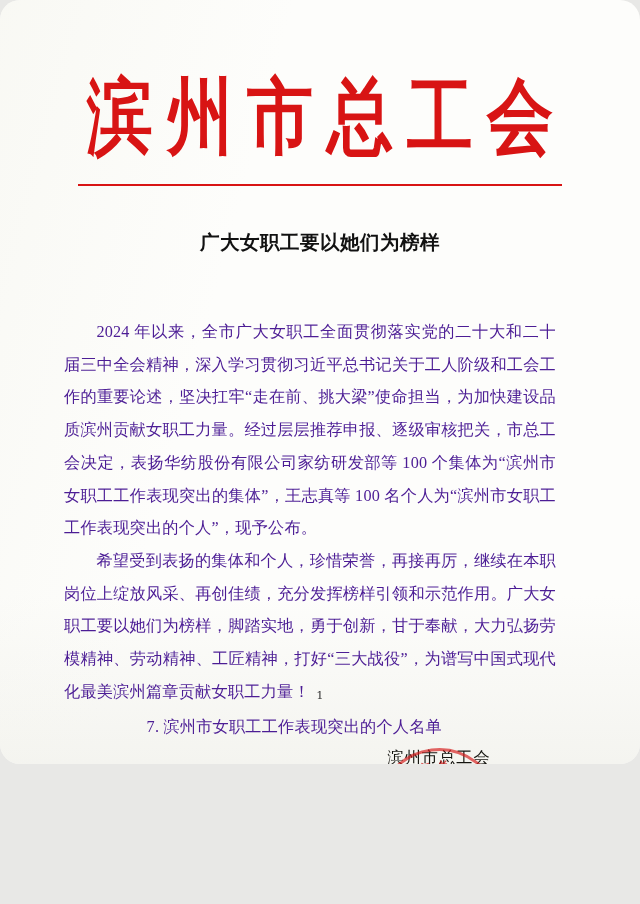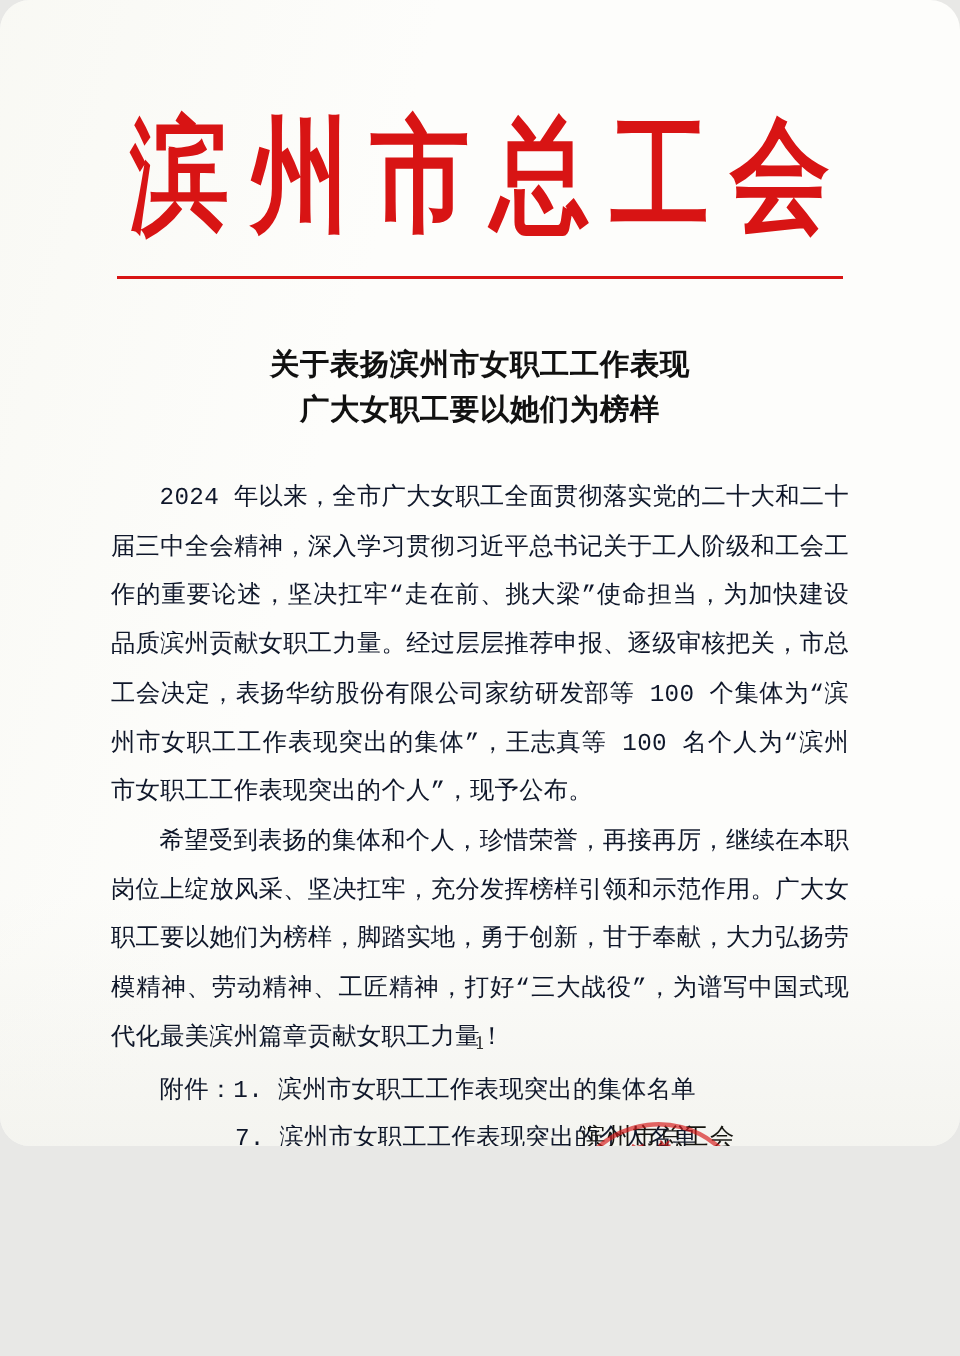--- a/index.html
+++ b/index.html
@@ -67,26 +67,26 @@
     font-family: "DejaVu Serif", "Liberation Serif", serif;
     font-weight: bold;
     font-size: 19.5px;
     line-height: 1.55;
     color: #111;
     letter-spacing: 0.5px;
   }
   .body-block {
     position: absolute;
     top: 316px;
-    left: 74px;
+    left: 64px;
     width: 492px;
-    font-family: Liberation Mono, monospace;
+    font-family: Liberation Serif, serif;
     font-size: 16.2px;
     line-height: 2.02;
-    color: #0f172a;
+    color: #4c1d95;
     text-align: justify;
     text-justify: inter-ideograph;
     letter-spacing: 0.2px;
   }
   .body-block p {
     margin: 0;
     text-indent: 2em;
   }
   .attach {
     margin-top: 2px;
@@ -175,29 +175,27 @@
 
   <div class="paper-tint"></div>
 
   <div class="doc-header">
     <div class="masthead">滨州市总工会</div>
   </div>
 
   <div class="red-rule"></div>
 
   <div class="title-block">
-    <div>关于表扬滨州市女职工工作表现</div>
     <div>广大女职工要以她们为榜样</div>
   </div>
 
   <div class="body-block">
     <p>2024 年以来，全市广大女职工全面贯彻落实党的二十大和二十届三中全会精神，深入学习贯彻习近平总书记关于工人阶级和工会工作的重要论述，坚决扛牢“走在前、挑大梁”使命担当，为加快建设品质滨州贡献女职工力量。经过层层推荐申报、逐级审核把关，市总工会决定，表扬华纺股份有限公司家纺研发部等 100 个集体为“滨州市女职工工作表现突出的集体”，王志真等 100 名个人为“滨州市女职工工作表现突出的个人”，现予公布。</p>
-    <p>希望受到表扬的集体和个人，珍惜荣誉，再接再厉，继续在本职岗位上绽放风采、坚决扛牢，充分发挥榜样引领和示范作用。广大女职工要以她们为榜样，脚踏实地，勇于创新，甘于奉献，大力弘扬劳模精神、劳动精神、工匠精神，打好“三大战役”，为谱写中国式现代化最美滨州篇章贡献女职工力量！</p>
+    <p>希望受到表扬的集体和个人，珍惜荣誉，再接再厉，继续在本职岗位上绽放风采、再创佳绩，充分发挥榜样引领和示范作用。广大女职工要以她们为榜样，脚踏实地，勇于创新，甘于奉献，大力弘扬劳模精神、劳动精神、工匠精神，打好“三大战役”，为谱写中国式现代化最美滨州篇章贡献女职工力量！</p>
     <div class="attach">
-      <p class="att-line1"><span>附件：</span><span>1. 滨州市女职工工作表现突出的集体名单</span></p>
       <p class="att-line2">7. 滨州市女职工工作表现突出的个人名单</p>
     </div>
   </div>
 
   <div class="sign-block">
     <div class="org">滨州市总工会</div>
     <div class="date">2025 年 3 月 14 日</div>
 
     <div class="seal">
       <div class="ring-text" id="seal-ring">

